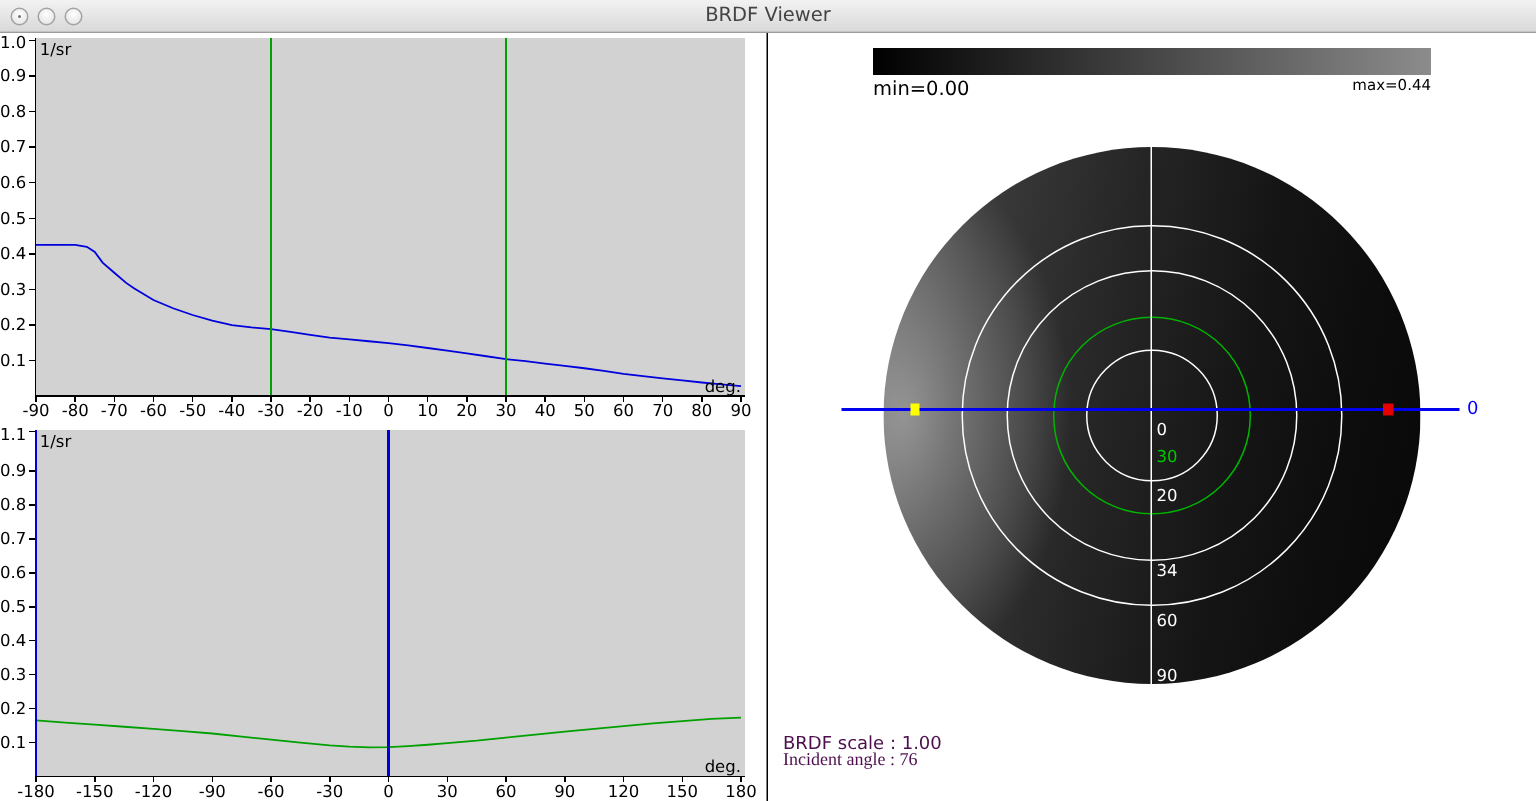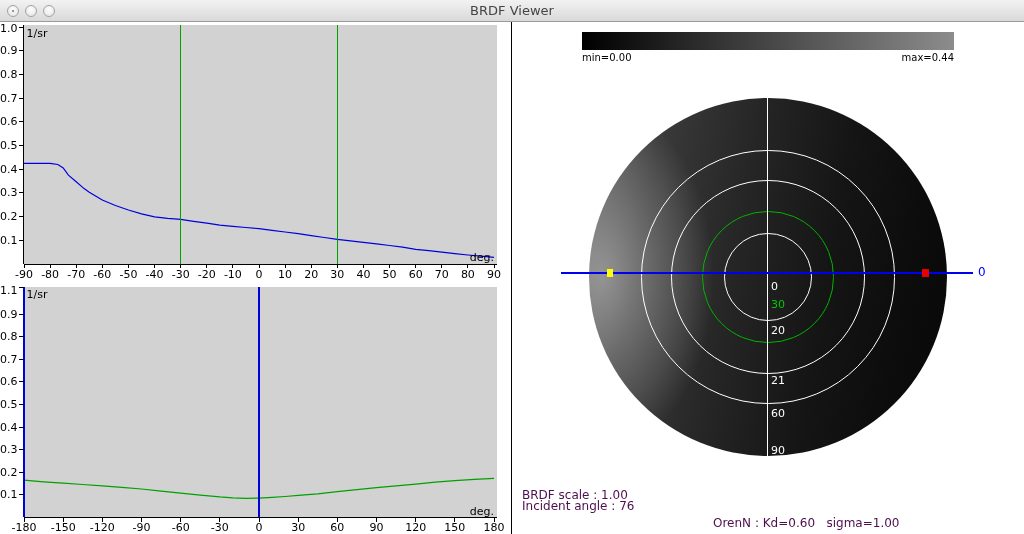--- a/index.html
+++ b/index.html
@@ -28,36 +28,36 @@
     position:absolute;left:0;top:0;width:100%;height:21px;line-height:21px;
     text-align:center;font-size:13px;color:#444444;
   }
   
   #plots{position:absolute;left:0;top:22px;}
   
   .divider{position:absolute;left:511px;top:22px;width:1px;height:512px;background:#000;}
   
   .abs{position:absolute;}
   #colorbar{left:582px;top:32px;width:372px;height:18px;}
-  #minlabel{left:582px;top:52px;font-size:10px;color:#000;}
+  #minlabel{left:582px;top:52px;font-size:13px;color:#000;}
   #maxlabel{left:854px;top:52px;width:100px;text-align:right;font-size:10px;color:#000;}
   #disk{
     left:589px;top:98px;width:358px;height:358px;border-radius:50%;
     background:
       radial-gradient(ellipse 150px 235px at 14px 179px, rgba(255,255,255,0.42), rgba(255,255,255,0.12) 55%, rgba(255,255,255,0) 74%),
       linear-gradient(100deg,#595959 0%,#3a3a3a 18%,#252525 42%,#151515 64%,#0c0c0c 84%,#080808 100%);
   }
   #polar-vaxis{left:767px;top:98px;width:1px;height:358px;background:#ffffff;}
   #hline{left:561px;top:272px;width:412px;height:2px;background:#0000ee;}
   #ymarker{left:607px;top:269px;width:6px;height:8px;}
   #rmarker{left:922px;top:269px;width:7px;height:8px;}
   #philabel{left:978px;top:265px;font-size:12px;}
   .polar-label{position:absolute;font-size:11px;}
   .status{position:absolute;font-size:12px;white-space:pre;}
-  #st1{left:522px;top:499px;}
+  #st1{left:522px;top:499px;font-family:Liberation Serif, serif;}
   #st2{left:522px;top:488px;}
   #st3{left:713px;top:516px;}
 </style>
 </head>
 <body>
 
 <div id="app">
 
   <div class="titlebar">
     <div class="tl-buttons">
@@ -211,22 +211,21 @@
     </div>
   <div id="polar-vaxis" class="abs"></div>
   <div id="hline" class="abs"></div>
   <div id="ymarker" class="abs" style="background: rgb(255, 255, 0);"></div>
   <div id="rmarker" class="abs" style="background: rgb(230, 0, 0);"></div>
   <div id="philabel" class="abs" style="color: rgb(0, 0, 255);">0</div>
   <div id="polar-labels">
       <div class="polar-label" style="left: 771px; top: 280px; color: rgb(255, 255, 255); position: absolute;">0</div>
       <div class="polar-label" style="left: 771px; top: 298px; color: rgb(0, 200, 0); position: absolute;">30</div>
       <div class="polar-label" style="left: 771px; top: 324px; color: rgb(255, 255, 255); position: absolute;">20</div>
-      <div class="polar-label" style="left: 771px; top: 374px; color: rgb(255, 255, 255); position: absolute;">21</div>
+      <div class="polar-label" style="left: 771px; top: 374px; color: rgb(255, 255, 255); position: absolute;">34</div>
       <div class="polar-label" style="left: 771px; top: 407px; color: rgb(255, 255, 255); position: absolute;">60</div>
       <div class="polar-label" style="left: 771px; top: 444px; color: rgb(255, 255, 255); position: absolute;">90</div>
     </div>
 
   <div id="st1" class="status" style="color: rgb(78, 14, 78);">Incident angle : 76</div>
   <div id="st2" class="status" style="color: rgb(78, 14, 78);">BRDF scale : 1.00</div>
-  <div id="st3" class="status" style="color: rgb(78, 14, 78);">OrenN : Kd=0.60   sigma=1.00</div>
 
 </div>
 
 </body></html>

